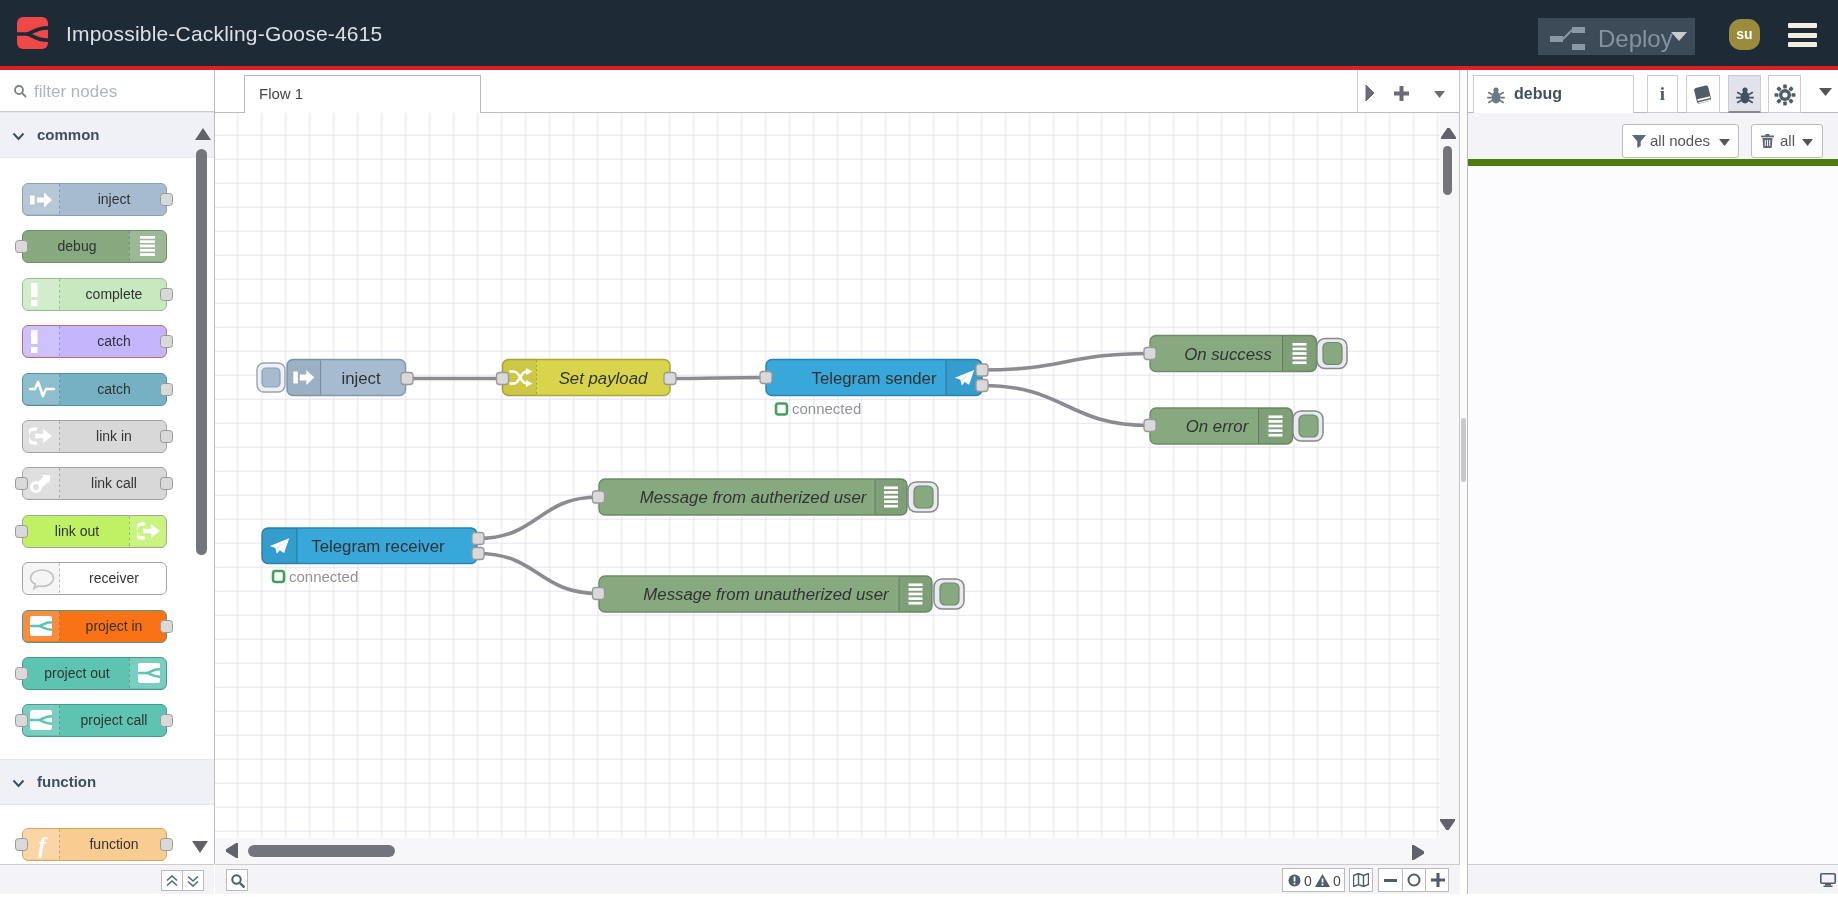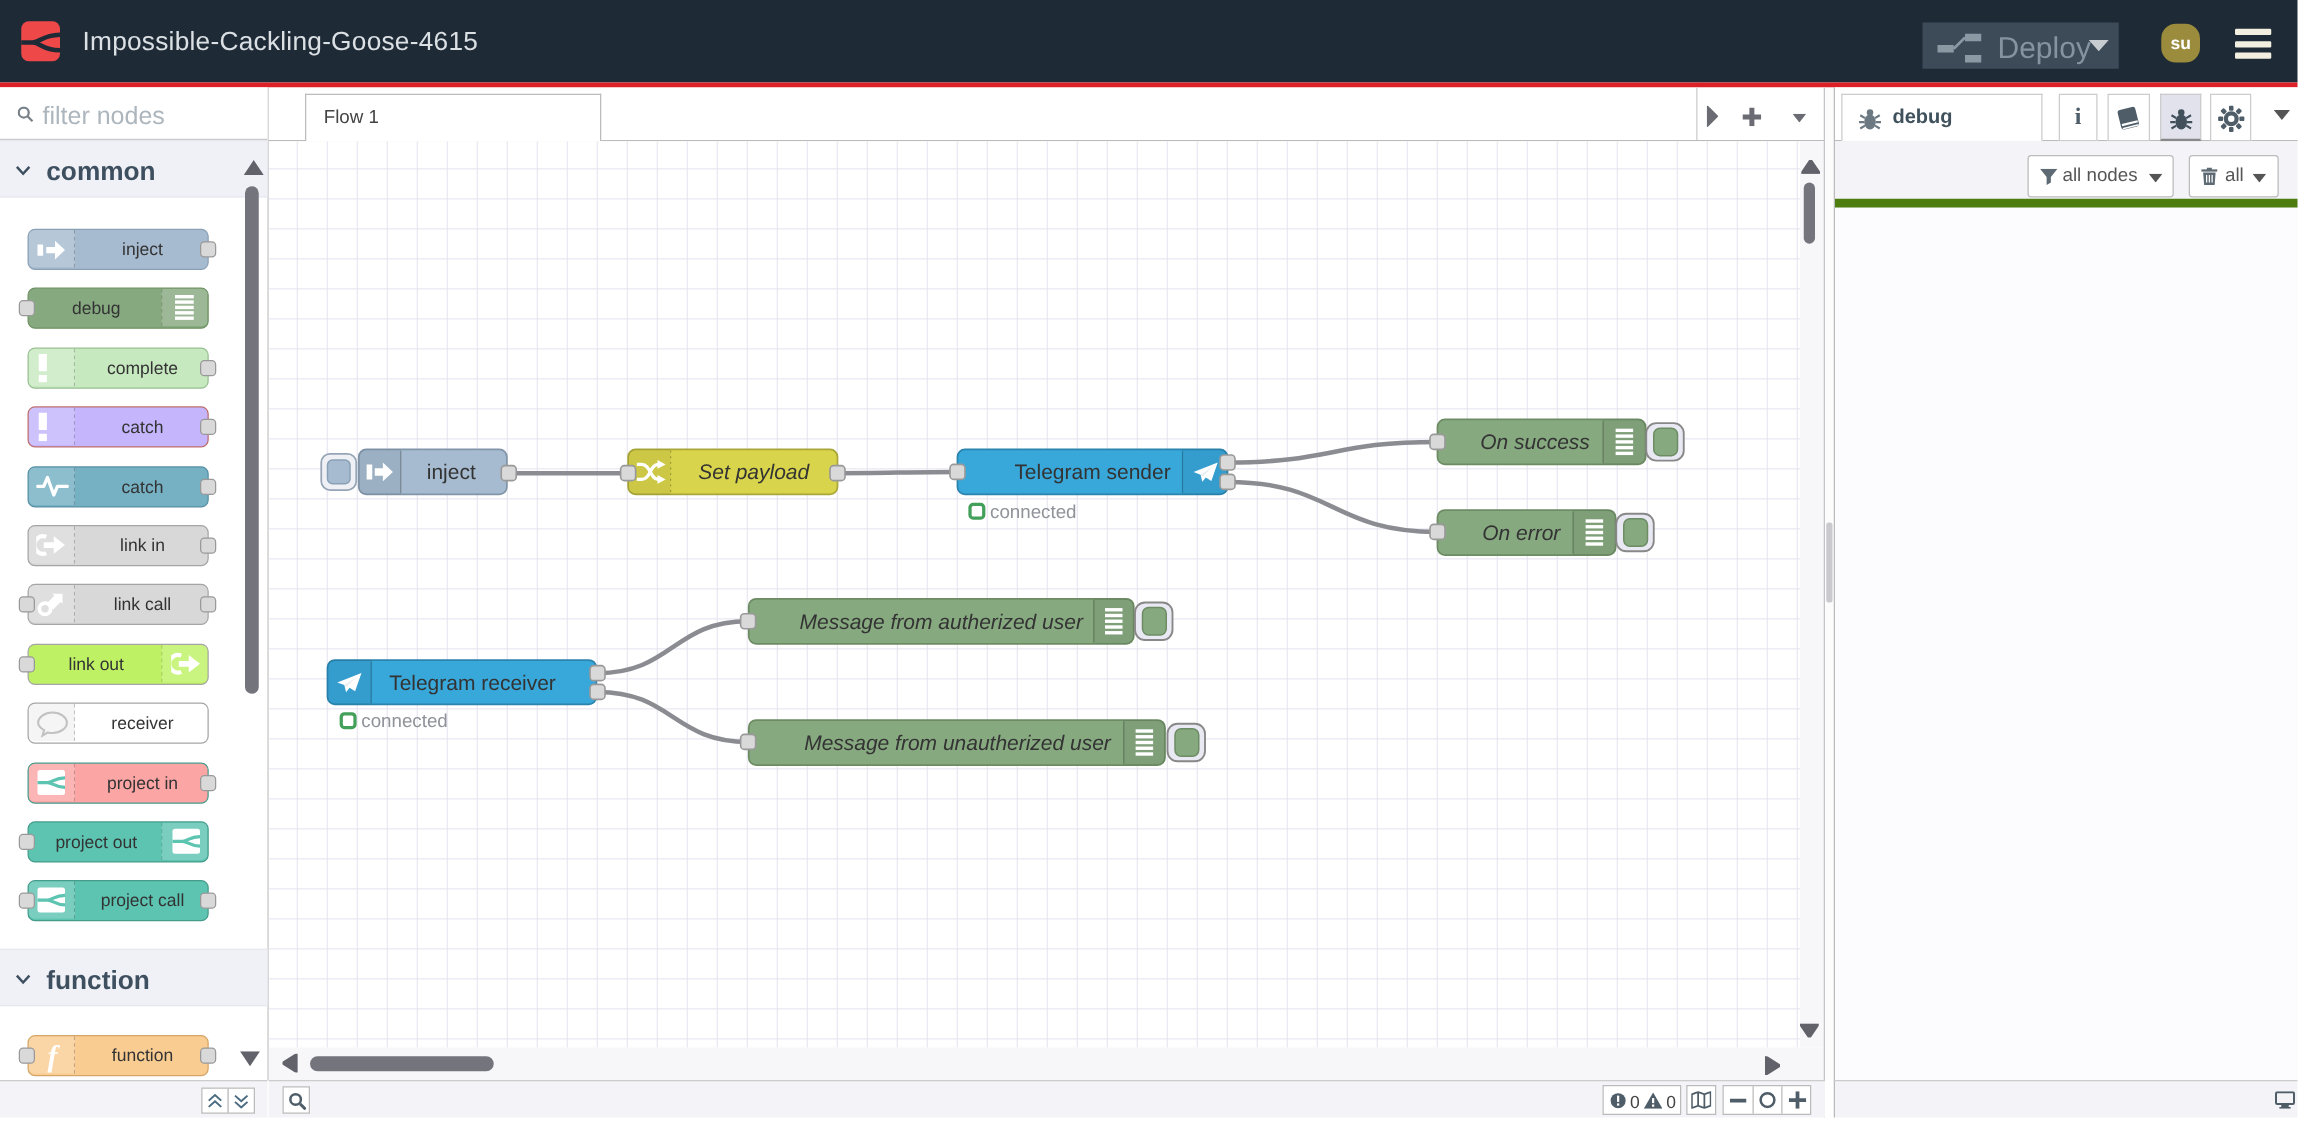--- a/index.html
+++ b/index.html
@@ -9,23 +9,23 @@
 #redline { position:absolute; left:0; top:66px; width:1838px; height:4px; background:#dd2025; }
 #logo { position:absolute; left:17px; top:17px; width:31px; height:32px; background:#ee4848; border-radius:6px; }
 #title { position:absolute; left:66px; top:22px; color:#dbe0e4; font-size:21px; letter-spacing:0.2px; }
 #deploy { position:absolute; left:1538px; top:18px; width:157px; height:37px; background:#3d4a58; }
 #deploy .dtxt { position:absolute; left:60px; top:7px; font-size:24px; color:#8593a0; }
 #avatar { position:absolute; left:1729px; top:19px; width:31px; height:31px; background:#9a8b3d; border-radius:38%; color:#fff; font-size:14px; font-weight:bold; text-align:center; line-height:31px; }
 .hbar { position:absolute; left:1788px; width:29px; height:4.6px; background:#f2efe0; border-radius:1px; }
 
 #palette { position:absolute; left:0; top:70px; width:215px; height:794px; background:#fff; border-right:1px solid #bbb; }
 #psearch { position:absolute; left:0; top:0; width:214px; height:42px; background:#fff; border-bottom:1px solid #ccc; }
-#psearch .ph { position:absolute; left:34px; top:12px; color:#adb6bd; font-size:20px; }
+#psearch .ph { position:absolute; left:34px; top:12px; color:#adb6bd; font-size:17px; }
 .cat { position:absolute; left:0; width:214px; height:46px; background:#f0f1f7; border-bottom:1px solid #e7e7ef; border-top:1px solid #e7e7ef; }
-.cat .ctxt { position:absolute; left:37px; top:13px; font-size:21px; font-weight:bold; color:#3e5060; }
+.cat .ctxt { position:absolute; left:37px; top:13px; font-size:15px; font-weight:bold; color:#3e5060; }
 .pnode { position:absolute; left:22px; width:145px; height:33px; border-radius:6px; font-size:14px; color:#333; }
 .pport { position:absolute; width:13px; height:13px; background:#d9d9d9; border:1.5px solid #999; border-radius:3.5px; top:10px; }
 .plab { position:absolute; top:7px; width:100%; }
 
 #tabbar { position:absolute; left:215px; top:70px; width:1245px; height:43px; background:#fff; border-bottom:1px solid #bbb; }
 #tab1 { position:absolute; left:29px; top:5px; width:237px; height:38px; background:#fff; border:1px solid #bbb; border-bottom:none; font-size:15px; font-weight:normal; color:#444; }
 #canvas { position:absolute; left:215px; top:113px; width:1245px; height:751px; background:#fff; overflow:hidden; }
 #grid { position:absolute; left:0; top:0; width:1225px; height:725px;
   background-image:linear-gradient(to right,#e4e2ef 1px,transparent 1px),linear-gradient(to bottom,#e4e2ef 1px,transparent 1px);
   background-size:24px 24px; background-position:22.4px 21.7px; }
@@ -165,21 +165,21 @@
         <div class="plab" style="position:absolute;top:7px;left:0;width:108px;text-align:center">link out</div>
       </div>
       <div class="pport" style="left:15px;top:454.8px"></div>
 <div class="pnode" style="top:492.2px;background:#ffffff;border:1.5px solid #a5a5a5">
         <div style="position:absolute;left:0;top:0;width:37px;height:30px;background:rgba(0,0,0,0.04);border-right:1px dashed rgba(0,0,0,0.22);border-radius:4.5px 0 0 4.5px"></div>
         <div style="position:absolute;left:6px;top:5px"><svg width="26" height="22" viewBox="0 0 26 22">
             <path d="M13 2 c6.3 0 11.5 3.7 11.5 8.2 0 4.5-5.2 8.2-11.5 8.2 -1.3 0-2.6-.15-3.7-.45 L5 20.5 l1.3-4.4 C3.8 14.7 1.5 12.6 1.5 10.2 1.5 5.7 6.7 2 13 2z" fill="none" stroke="#c2c2c2" stroke-width="1.7"></path>
           </svg></div>
         <div class="plab" style="position:absolute;top:7px;left:37px;width:108px;text-align:center">receiver</div>
       </div>
-<div class="pnode" style="top:539.6px;background:#fca5a5;border:1.5px solid #459c8b">
+<div class="pnode" style="top:539.6px;background:#f97316;border:1.5px solid #459c8b">
         <div style="position:absolute;left:0;top:0;width:37px;height:30px;background:rgba(255,255,255,0.18);border-right:1px dashed rgba(0,0,0,0.22);border-radius:4.5px 0 0 4.5px"></div>
         <div style="position:absolute;left:6px;top:4px"><svg width="24" height="22" viewBox="0 0 24 22">
             <rect x="1" y="1" width="22" height="20" rx="2" fill="#fff"></rect>
             <path d="M1 11 H9 C13.5 11 14.5 7.2 23 7.2 M1 11 H9 C13.5 11 14.5 14.8 23 14.8" fill="none" stroke="#5cc4b1" stroke-width="2.6"></path>
           </svg></div>
         <div class="plab" style="position:absolute;top:7px;left:37px;width:108px;text-align:center">project in</div>
       </div>
       <div class="pport" style="left:160px;top:549.6px"></div>
 <div class="pnode" style="top:587.0px;background:#5cc4b1;border:1.5px solid #459c8b">
         <div style="position:absolute;right:0;top:0;width:37px;height:30px;background:rgba(255,255,255,0.18);border-left:1px dashed rgba(0,0,0,0.22);border-radius:0 4.5px 4.5px 0"></div>

